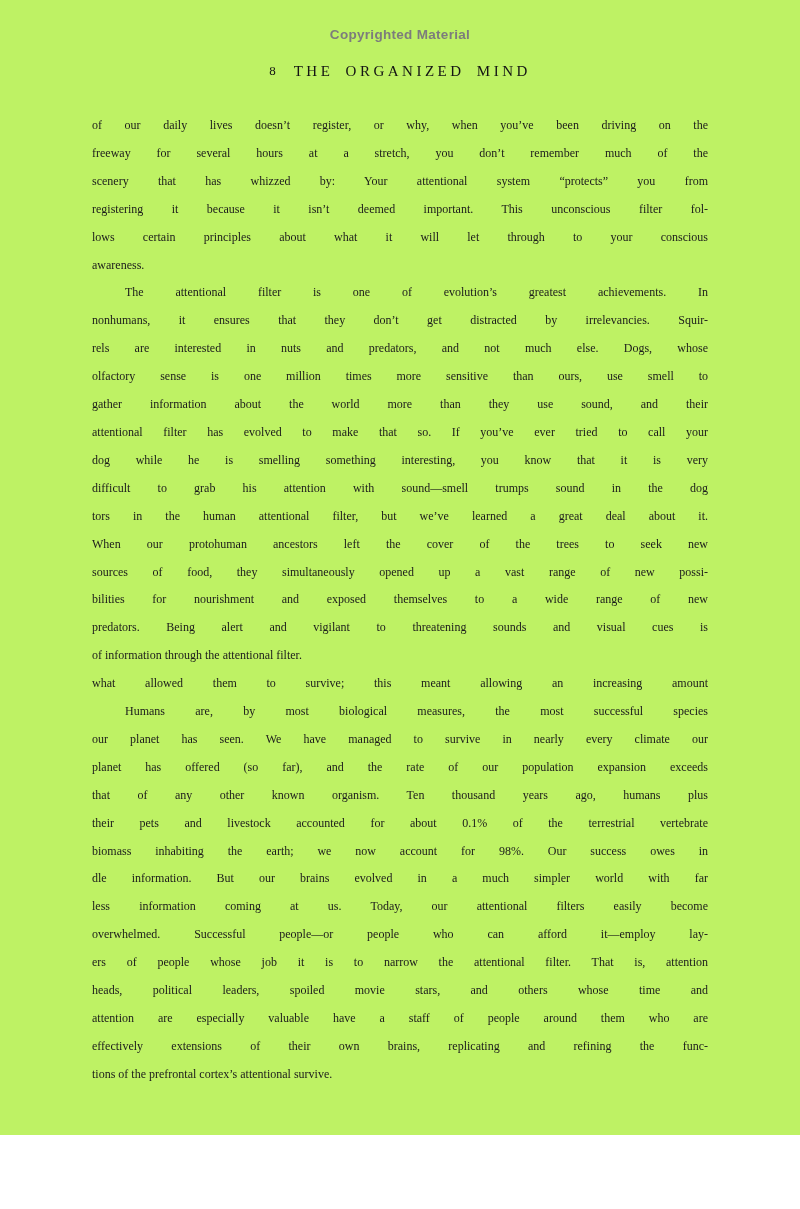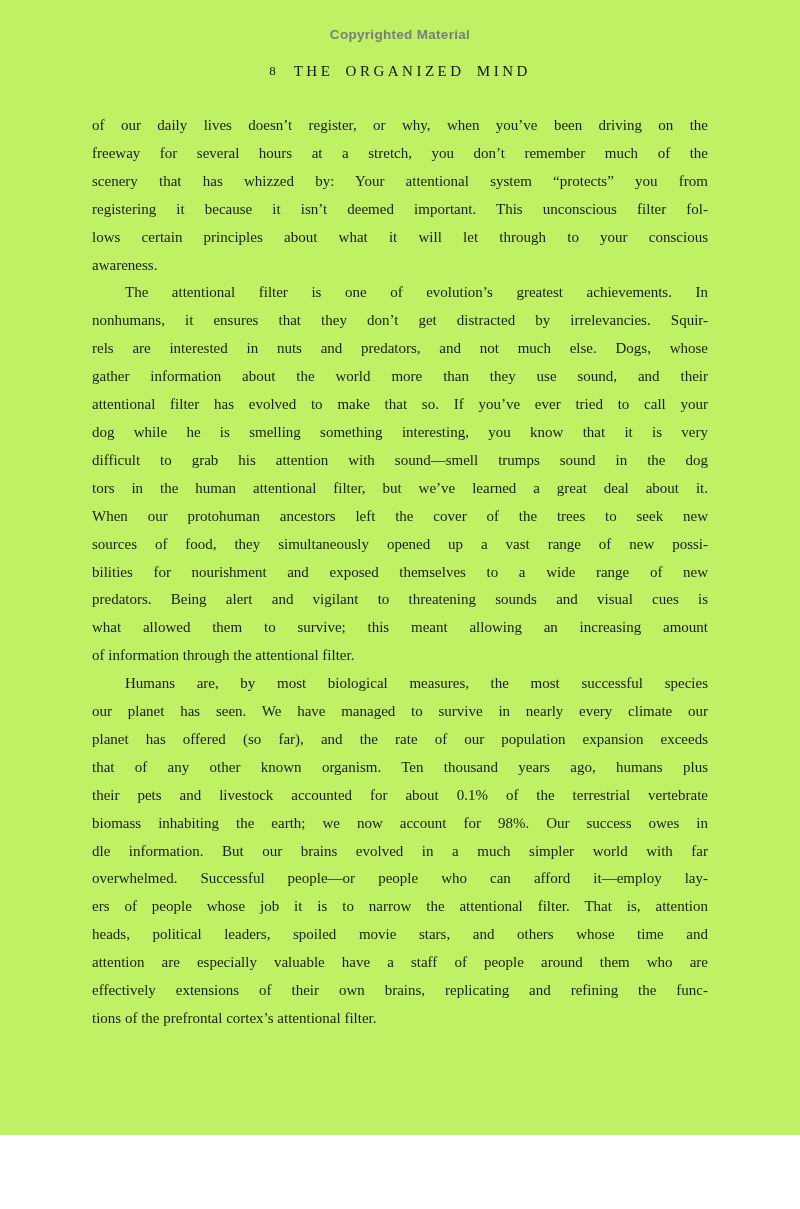--- a/index.html
+++ b/index.html
@@ -41,21 +41,21 @@
     font-size: 15px;
     font-weight: normal;
     letter-spacing: 3.5px;
     word-spacing: 5px;
   }
   .body-text {
     position: absolute;
     top: 112px;
     left: 92px;
     width: 616px;
-    font-size: 15px;
+    font-size: 12px;
     line-height: 27.9px;
     color: #1b1b1b;
   }
   .line {
     text-align: justify;
     text-align-last: justify;
     white-space: normal;
   }
   .line.end { text-align-last: left; }
   .line.indent { text-indent: 33px; }
@@ -76,44 +76,46 @@
     <div class="line">of our daily lives doesn’t register, or why, when you’ve been driving on the</div>
     <div class="line">freeway for several hours at a stretch, you don’t remember much of the</div>
     <div class="line">scenery that has whizzed by: Your attentional system “protects” you from</div>
     <div class="line">registering it because it isn’t deemed important. This unconscious filter fol-</div>
     <div class="line">lows certain principles about what it will let through to your conscious</div>
     <div class="line end">awareness.</div>
 
     <div class="line indent">The attentional filter is one of evolution’s greatest achievements. In</div>
     <div class="line">nonhumans, it ensures that they don’t get distracted by irrelevancies. Squir-</div>
     <div class="line">rels are interested in nuts and predators, and not much else. Dogs, whose</div>
+    <div class="line">olfactory sense is one million times more sensitive than ours, use smell to</div>
     <div class="line">gather information about the world more than they use sound, and their</div>
     <div class="line">attentional filter has evolved to make that so. If you’ve ever tried to call your</div>
     <div class="line">dog while he is smelling something interesting, you know that it is very</div>
     <div class="line">difficult to grab his attention with sound—smell trumps sound in the dog</div>
     <div class="line">tors in the human attentional filter, but we’ve learned a great deal about it.</div>
     <div class="line">When our protohuman ancestors left the cover of the trees to seek new</div>
     <div class="line">sources of food, they simultaneously opened up a vast range of new possi-</div>
     <div class="line">bilities for nourishment and exposed themselves to a wide range of new</div>
     <div class="line">predators. Being alert and vigilant to threatening sounds and visual cues is</div>
+    <div class="line end">of information through the attentional filter.</div>
     <div class="line">what allowed them to survive; this meant allowing an increasing amount</div>
-    <div class="line end">of information through the attentional filter.</div>
 
     <div class="line indent">Humans are, by most biological measures, the most successful species</div>
     <div class="line">our planet has seen. We have managed to survive in nearly every climate our</div>
     <div class="line">planet has offered (so far), and the rate of our population expansion exceeds</div>
     <div class="line">that of any other known organism. Ten thousand years ago, humans plus</div>
     <div class="line">their pets and livestock accounted for about 0.1% of the terrestrial vertebrate</div>
     <div class="line">biomass inhabiting the earth; we now account for 98%. Our success owes in</div>
     <div class="line">dle information. But our brains evolved in a much simpler world with far</div>
+    <div class="line">less information coming at us. Today, our attentional filters easily become</div>
     <div class="line">overwhelmed. Successful people—or people who can afford it—employ lay-</div>
 
     <div class="line"><span>ers of people whose job it is to </span><span class="italic">narrow the attentional filter.</span><span> That is, attention</span></div>
 
     <div class="line">heads, political leaders, spoiled movie stars, and others whose time and</div>
     <div class="line">attention are especially valuable have a staff of people around them who are</div>
     <div class="line">effectively extensions of their own brains, replicating and refining the func-</div>
-    <div class="line end">tions of the prefrontal cortex’s attentional filter.</div>
+    <div class="line end">tions of the prefrontal cortex’s attentional survive.</div>
   </div>
 
   <div class="copyright bottom">Copyrighted Material</div>
 
 </div>
 
 </body></html>

